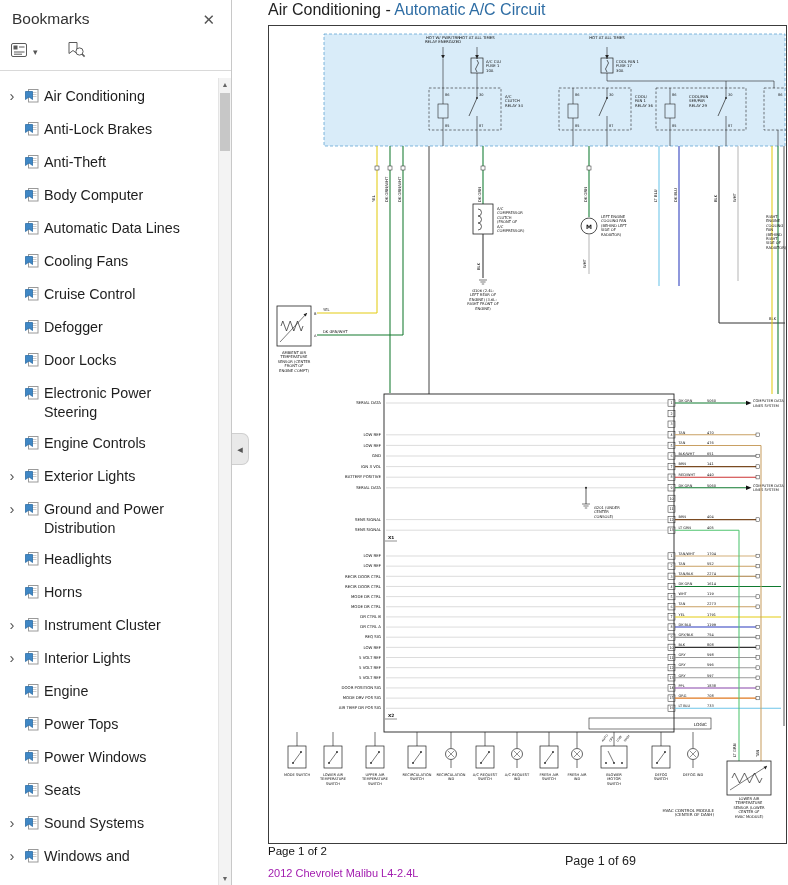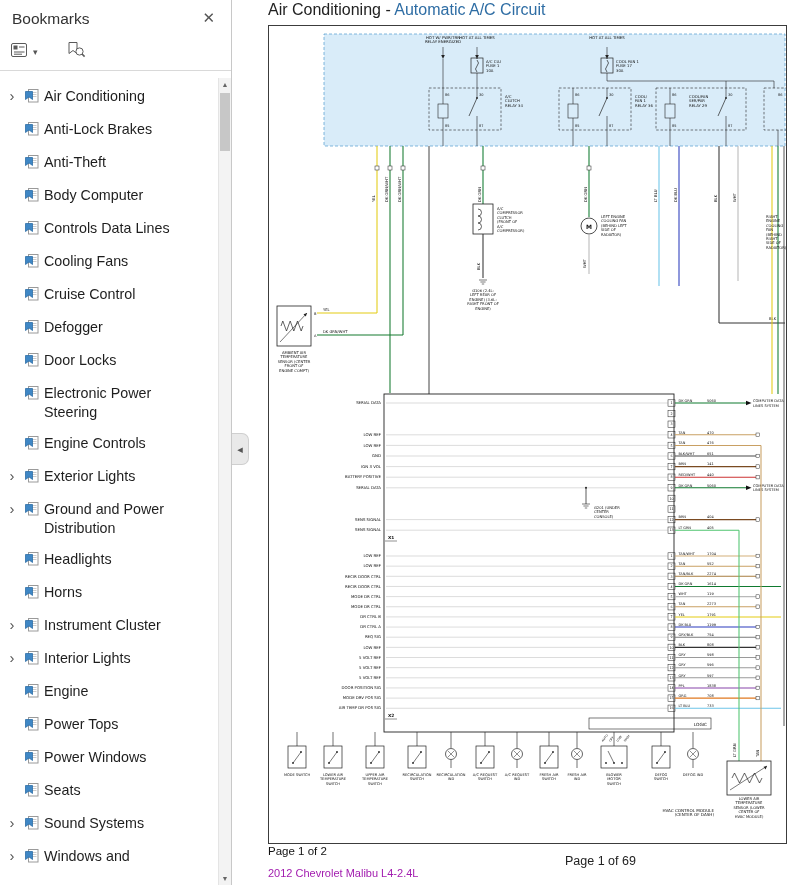--- a/index.html
+++ b/index.html
@@ -1,19 +1,19 @@
 <!DOCTYPE html>
 <html><head>
 <meta charset="utf-8">
 <style>
 *{box-sizing:border-box;margin:0;padding:0}
 html,body{width:788px;height:885px;overflow:hidden;background:#fff;font-family:"Liberation Sans",sans-serif}
 .app{position:relative;width:788px;height:885px}
 .sidebar{position:absolute;left:0;top:0;width:232px;height:885px;background:#fff;border-right:1px solid #c8c8c8}
-.sb-header{display:flex;justify-content:space-between;padding:10px 16px 6px 12px}
+.sb-header{display:flex;align-items:center;justify-content:space-between;padding:10px 16px 6px 12px}
 .sb-title{font-size:15.5px;color:#333}
 .sb-close{font-size:15px;color:#555;cursor:pointer;line-height:1}
 .sb-toolbar{display:flex;align-items:center;gap:28px;padding:7px 0 8px 10px;border-bottom:1px solid #d9d9d9}
 .tb-btn{display:flex;align-items:center;gap:3px;color:#555;cursor:pointer}
 .tb-caret{font-size:9px;color:#555}
 .bm-list{padding-top:10px;height:795px;overflow:hidden}
 .bm-item{display:flex;align-items:flex-start;padding:6px 6px 6px 0;cursor:pointer}
 .bm-chev{width:24px;text-align:center;font-size:15px;color:#555;line-height:18px;flex:none}
 .bm-ico{width:20px;flex:none;padding-top:1px}
 .bm-label{font-size:14.3px;color:#1e1e1e;line-height:19px;padding-right:4px;max-width:150px}
@@ -112,21 +112,21 @@
         </div>
         <div class="bm-item">
           <span class="bm-chev"></span>
           <span class="bm-ico"><svg width="16" height="16" viewBox="0 0 16 16">
               <rect x="4.5" y="1.5" width="9.5" height="12.5" fill="#fff" stroke="#9a9a9a"></rect>
               <line x1="6.5" y1="4.5" x2="12.5" y2="4.5" stroke="#cccccc"></line>
               <line x1="6.5" y1="6.5" x2="12.5" y2="6.5" stroke="#cccccc"></line>
               <line x1="6.5" y1="8.5" x2="12.5" y2="8.5" stroke="#cccccc"></line>
               <path d="M1.5 3.5 h7 v8 l-3.5 -2.6 -3.5 2.6 z" fill="#3f87c5" stroke="#2d6da6" stroke-width="0.8"></path>
             </svg></span>
-          <span class="bm-label">Controls Data Lines</span>
+          <span class="bm-label">Automatic Data Lines</span>
         </div>
         <div class="bm-item">
           <span class="bm-chev"></span>
           <span class="bm-ico"><svg width="16" height="16" viewBox="0 0 16 16">
               <rect x="4.5" y="1.5" width="9.5" height="12.5" fill="#fff" stroke="#9a9a9a"></rect>
               <line x1="6.5" y1="4.5" x2="12.5" y2="4.5" stroke="#cccccc"></line>
               <line x1="6.5" y1="6.5" x2="12.5" y2="6.5" stroke="#cccccc"></line>
               <line x1="6.5" y1="8.5" x2="12.5" y2="8.5" stroke="#cccccc"></line>
               <path d="M1.5 3.5 h7 v8 l-3.5 -2.6 -3.5 2.6 z" fill="#3f87c5" stroke="#2d6da6" stroke-width="0.8"></path>
             </svg></span>

